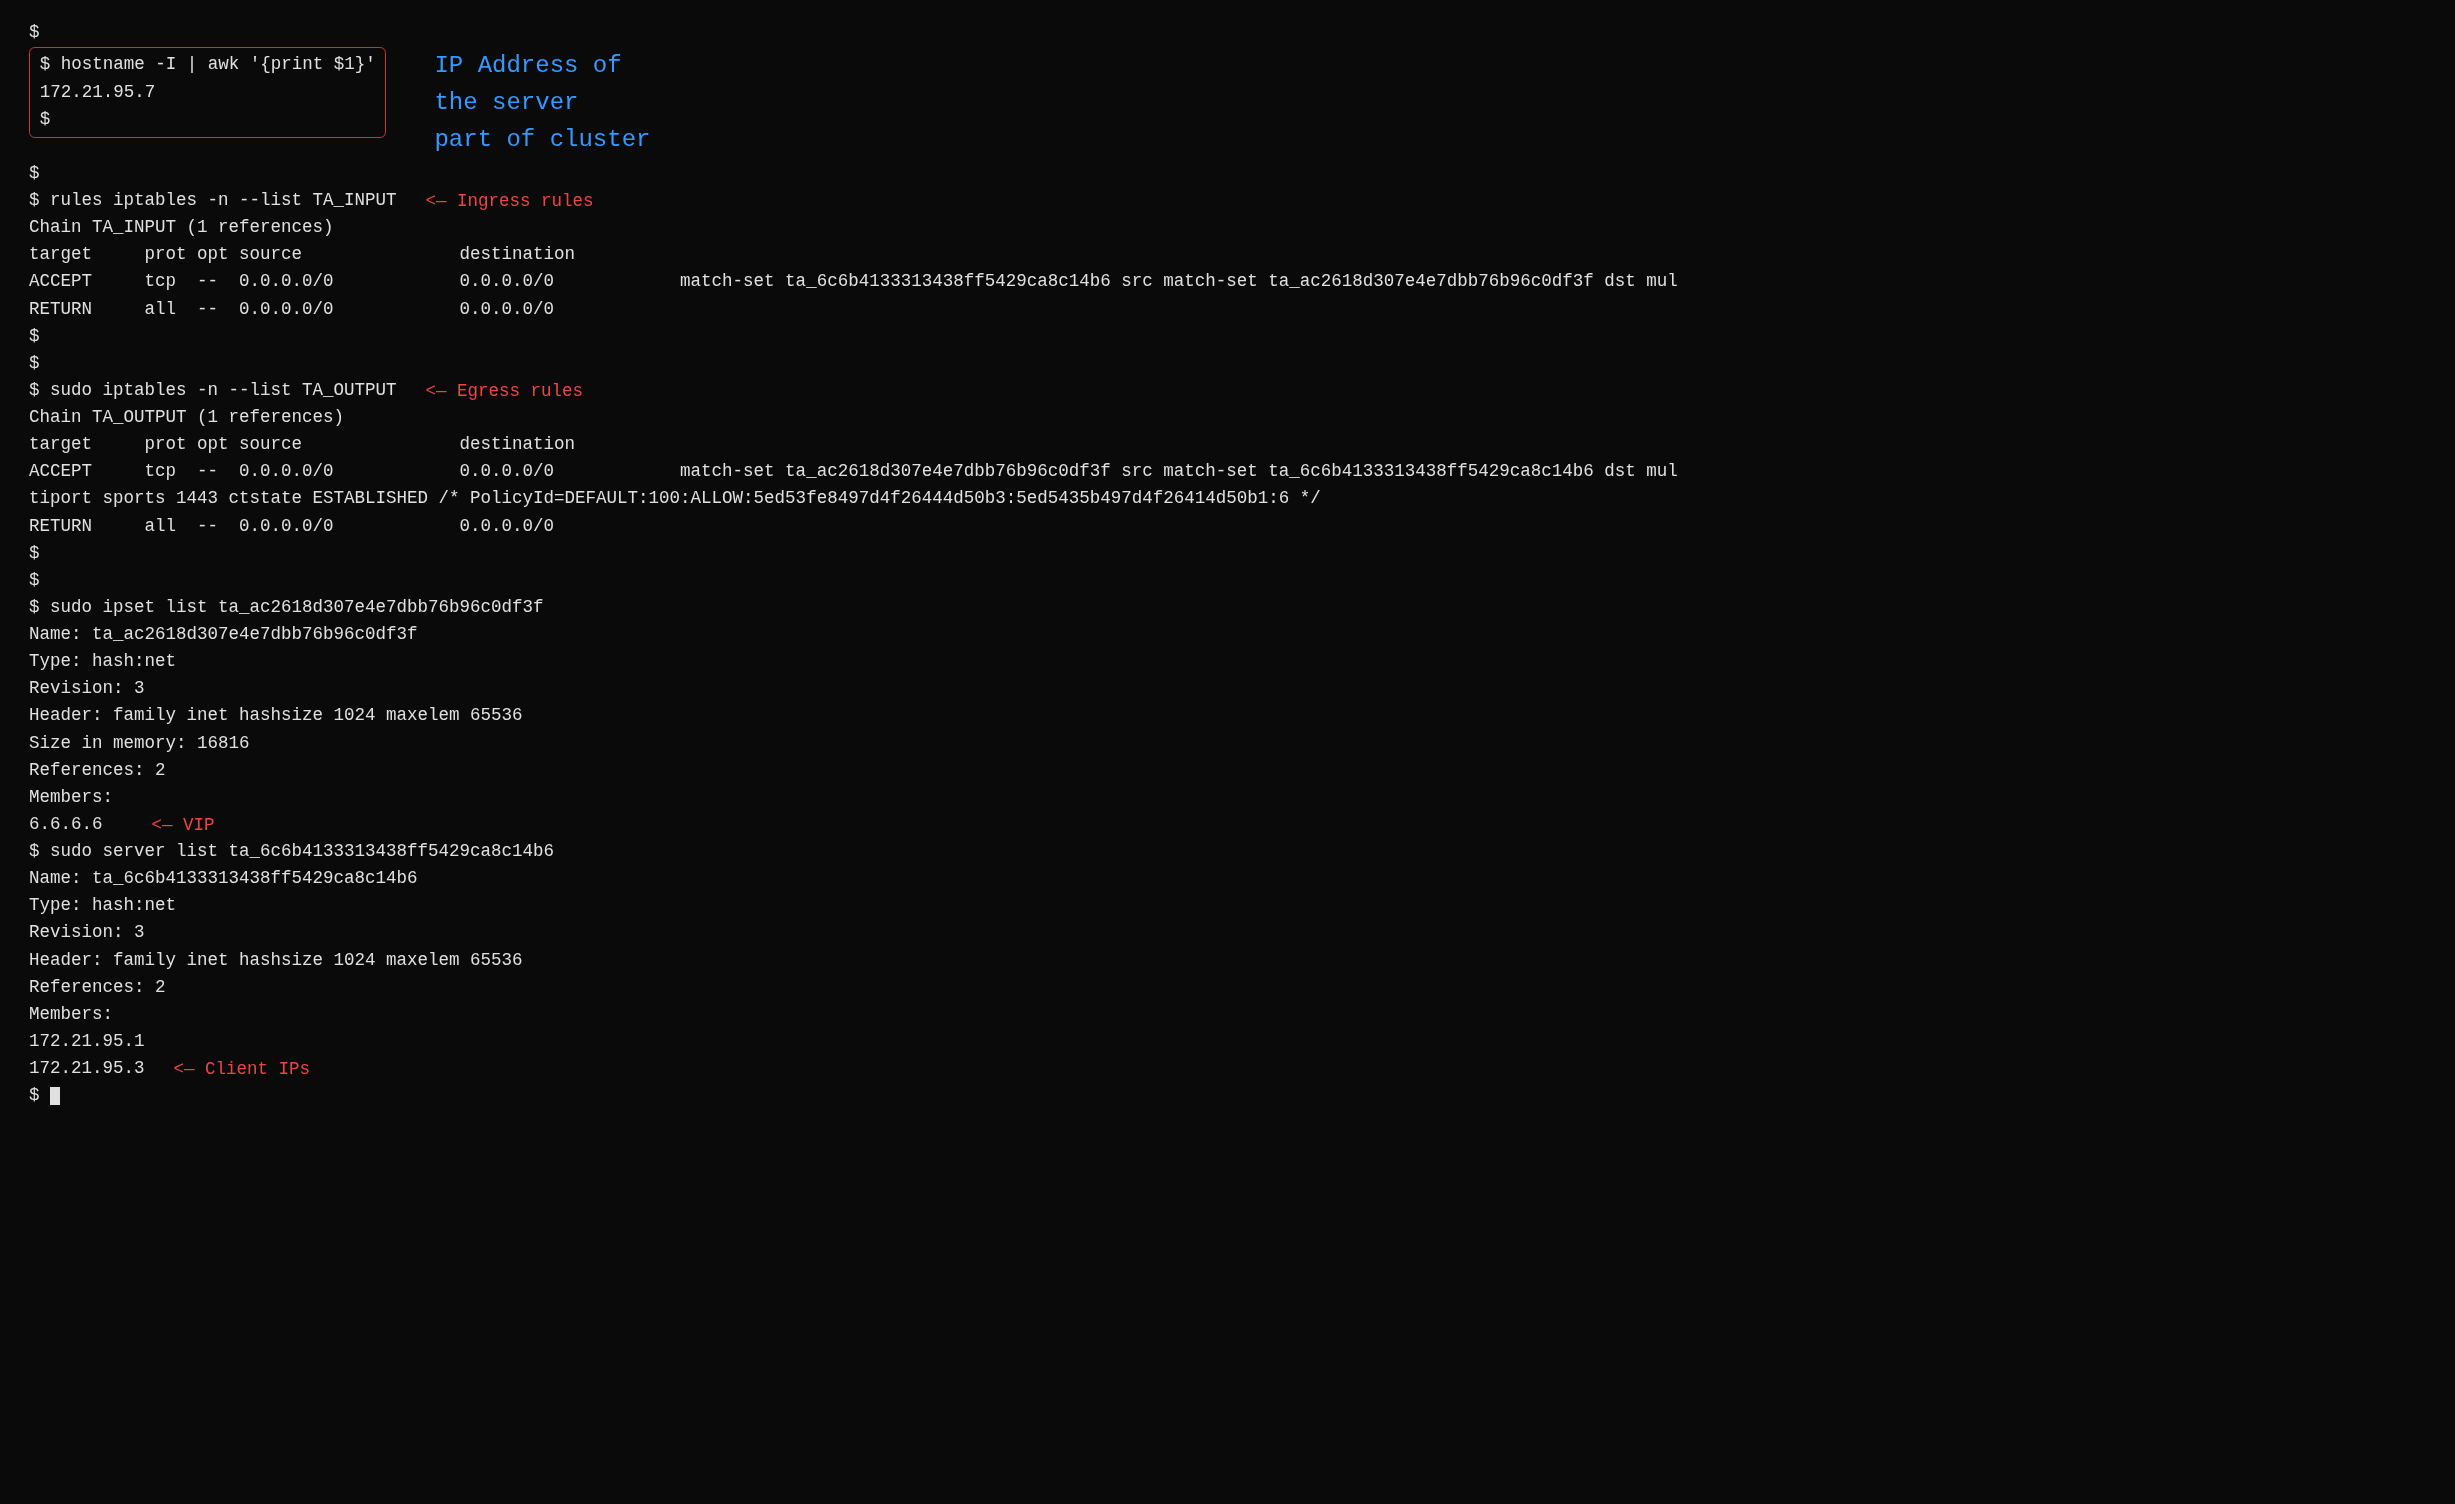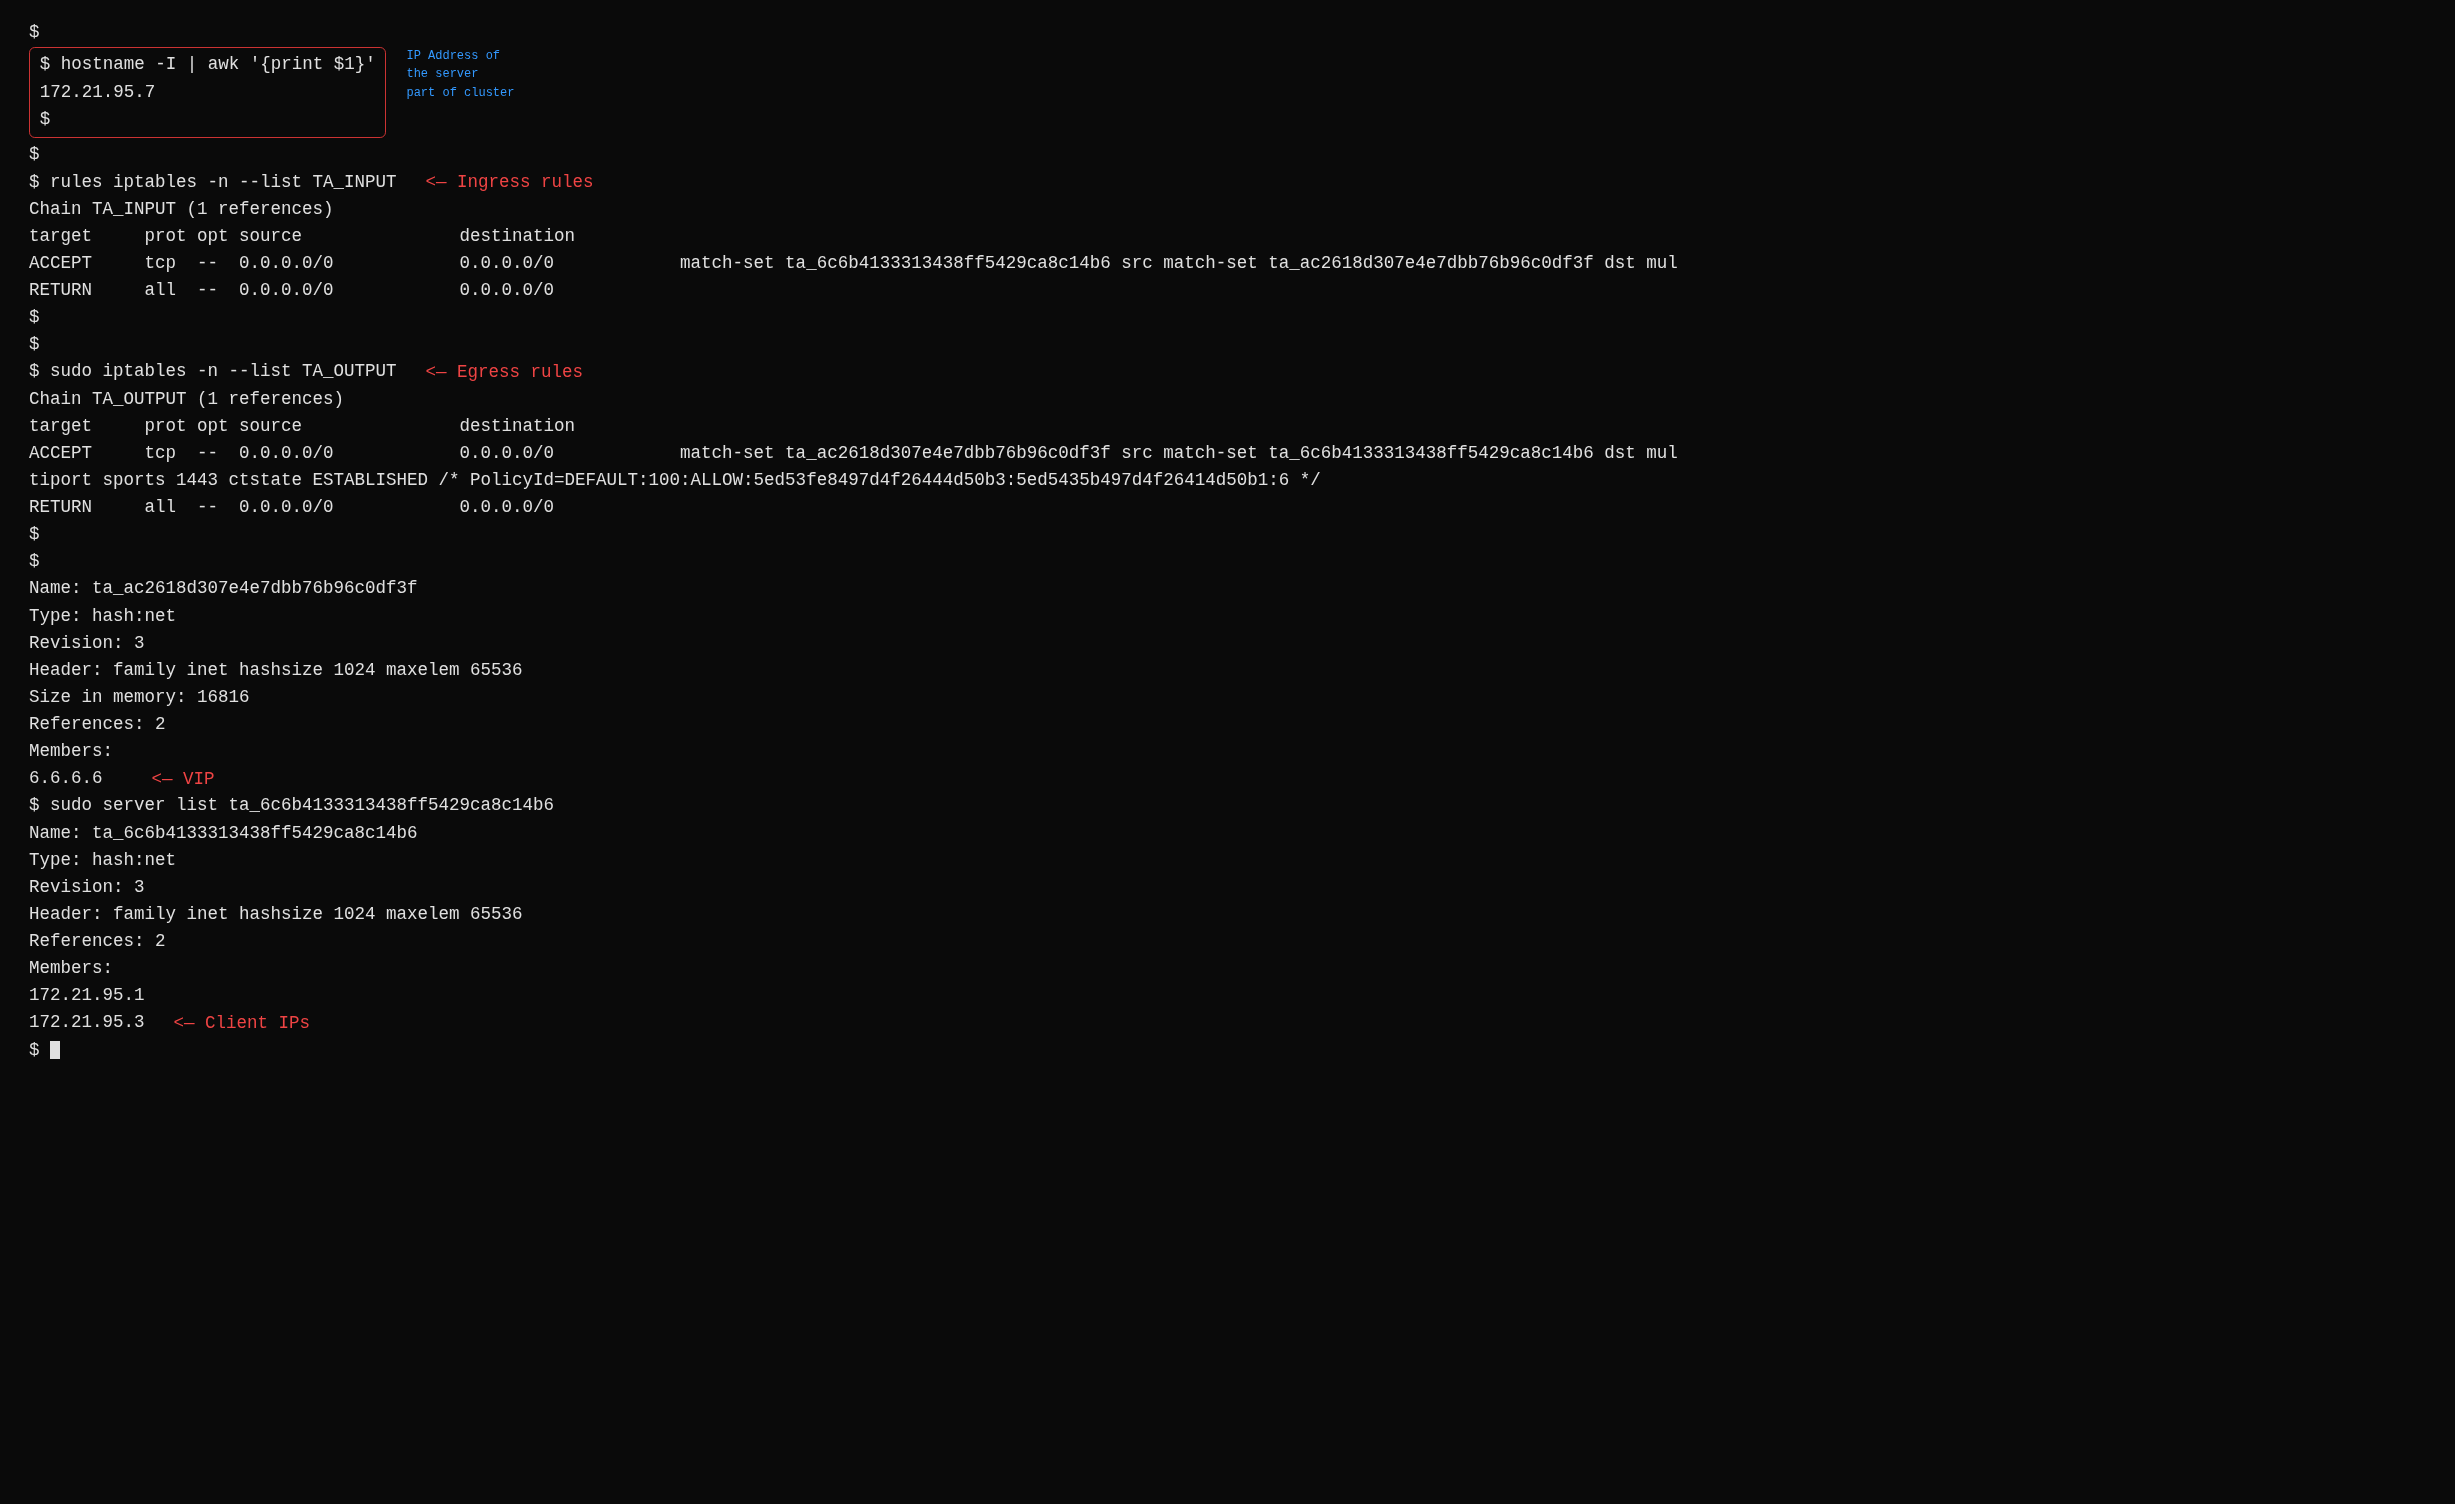--- a/index.html
+++ b/index.html
@@ -38,24 +38,25 @@
       margin-bottom: 1.9px;
     }
 
     .inline-annotation {
       color: #ef4444;
       font-family: 'Courier New', Courier, monospace;
     }
 
     .annotation-box {
       color: #3399ff;
-      font-size: 12px;
+      font-size: 24px;
       line-height: 1.55;
       white-space: pre;
       padding-top: 0;
+      margin-left: 28px;
     }
 
     .cursor {
       display: inline-block;
       background-color: #e0e0e0;
       width: 9.7px;
       height: 17.5px;
       vertical-align: middle;
       animation: blink 1s step-end infinite;
     }
@@ -104,20 +105,21 @@
   </div>
 
   <div class="line">Chain TA_OUTPUT (1 references)</div>
   <div class="line">target     prot opt source               destination</div>
   <div class="line">ACCEPT     tcp  --  0.0.0.0/0            0.0.0.0/0            match-set ta_ac2618d307e4e7dbb76b96c0df3f src match-set ta_6c6b4133313438ff5429ca8c14b6 dst mul</div>
   <div class="line">tiport sports 1443 ctstate ESTABLISHED /* PolicyId=DEFAULT:100:ALLOW:5ed53fe8497d4f26444d50b3:5ed5435b497d4f26414d50b1:6 */</div>
   <div class="line">RETURN     all  --  0.0.0.0/0            0.0.0.0/0</div>
   <div class="line">$</div>
   <div class="line">$</div>
 
+  <div class="line">$ sudo ipset list ta_ac2618d307e4e7dbb76b96c0df3f</div>
   <div class="line">Name: ta_ac2618d307e4e7dbb76b96c0df3f</div>
   <div class="line">Type: hash:net</div>
   <div class="line">Revision: 3</div>
   <div class="line">Header: family inet hashsize 1024 maxelem 65536</div>
   <div class="line">Size in memory: 16816</div>
   <div class="line">References: 2</div>
   <div class="line">Members:</div>
 
   <div style="display:flex; align-items:center; gap:49px;">
     <div class="line">6.6.6.6</div>

